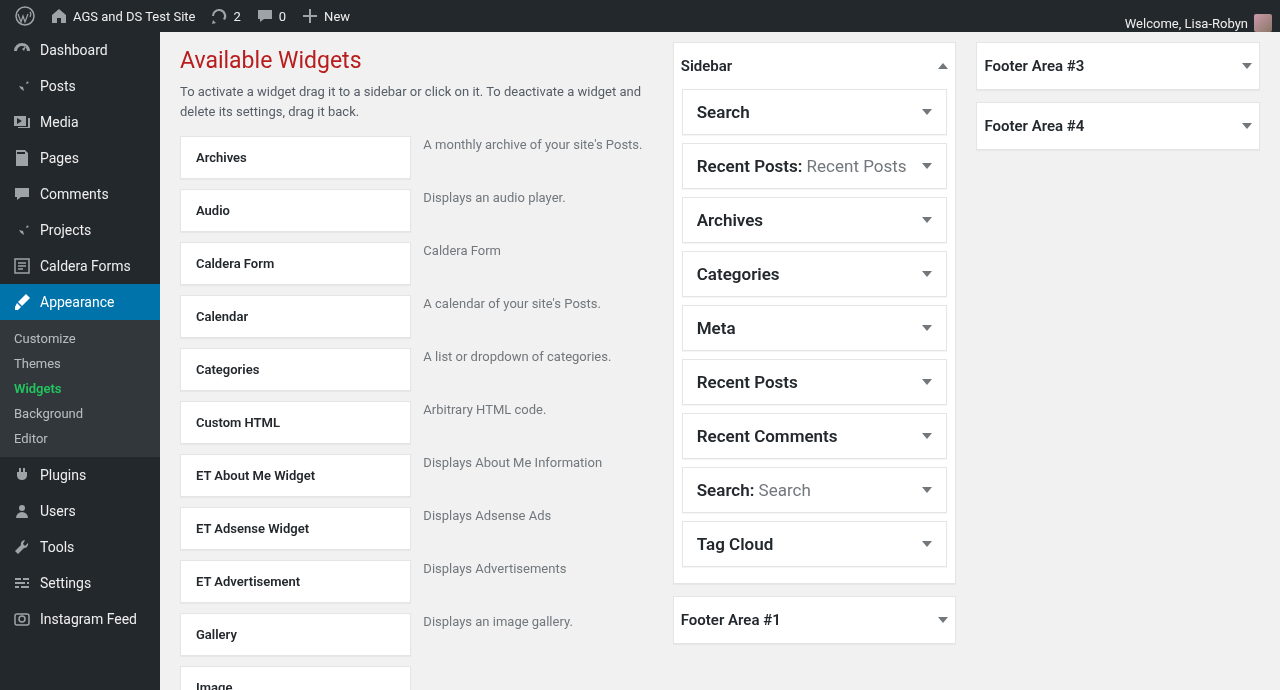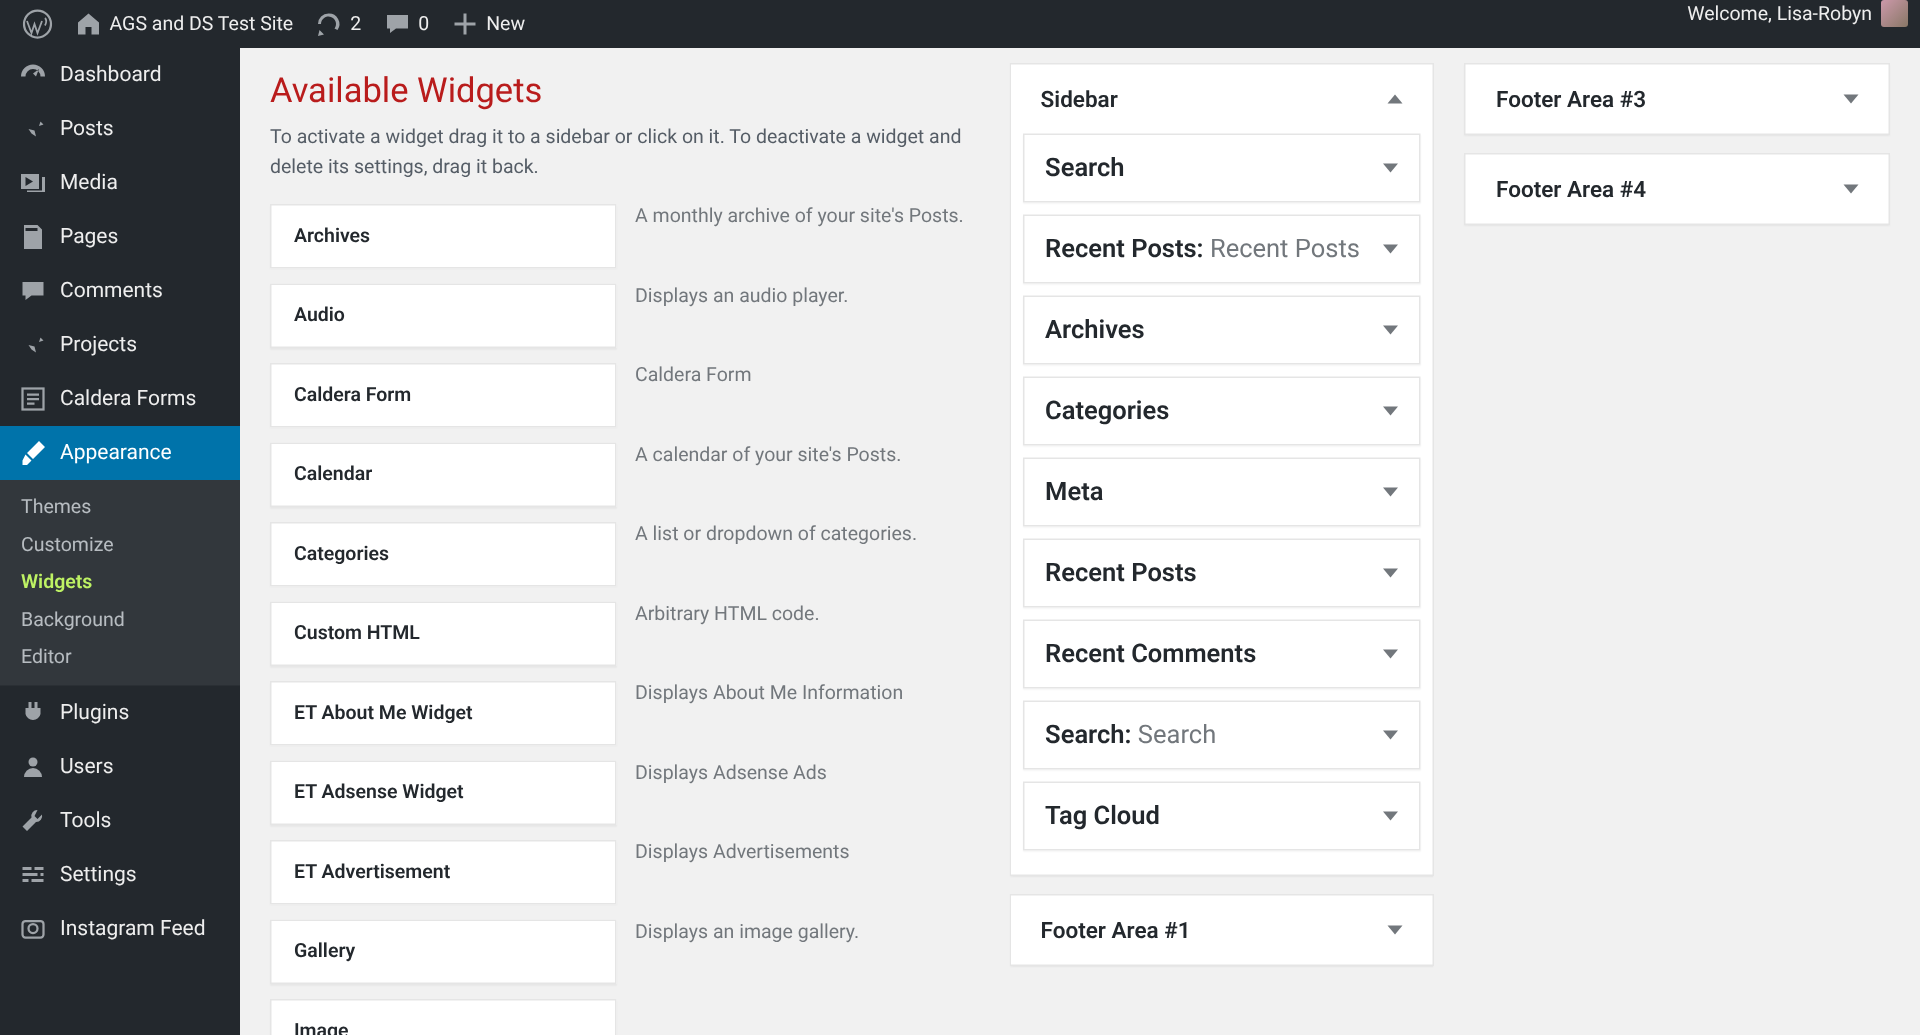--- a/index.html
+++ b/index.html
@@ -8,21 +8,21 @@
   font-size: 13px;
   color: #444;
   background: #f1f1f1;
   overflow: hidden;
 }
 .adminbar {
   height: 32px;
   background: #23282d;
   color: #eee;
   display: flex;
-  align-items: flex-start;
+  align-items: flex-end;
   padding: 0 8px;
   font-size: 13px;
 }
 .adminbar .ab-item { display:flex; align-items:center; gap:4px; padding:0 7px; height:32px; }
 .adminbar .ab-right { margin-left:auto; display:flex; align-items:center; gap:6px; }
 .avatar { width:18px; height:18px; background: linear-gradient(135deg,#c9a,#876); border-radius:2px; }
 .wrap { display:flex; height: calc(100vh - 32px); }
 .sidebar {
   width: 160px;
   background: #23282d;
@@ -48,21 +48,21 @@
 .submenu {
   background:#32373c;
   padding:6px 0;
 }
 .submenu .sub-item {
   padding:5px 12px 5px 14px;
   font-size:13px;
   color:rgba(240,245,250,.7);
   cursor:pointer;
 }
-.submenu .sub-item.current { color:#bef264; font-weight:600; }
+.submenu .sub-item.current { color:#22c55e; font-weight:600; }
 .icon {
   width:20px; height:20px; flex-shrink:0; display:flex; align-items:center; justify-content:center;
   color:rgba(240,245,250,.6);
 }
 .menu-item.current .icon{color:#fff;}
 .content {
   flex:1;
   overflow:auto;
   padding: 10px 20px 40px;
 }
@@ -87,21 +87,21 @@
   width: calc(50% - 5px);
   padding: 0 2px 8px;
 }
 .area-box {
   background:#fff;
   border:1px solid #e5e5e5;
   box-shadow:0 1px 1px rgba(0,0,0,.04);
   margin-bottom:12px;
 }
 .area-header {
-  padding:14px 20px;
+  padding:14px 7px;
   display:flex; align-items:center; justify-content:space-between;
   cursor:pointer;
 }
 .area-header h3 { font-size:15px; font-weight:600; color:#23282d; }
 .area-items { padding: 0 8px 8px; }
 .placed-widget {
   background:#fff;
   border:1px solid #e5e5e5;
   box-shadow:0 1px 1px rgba(0,0,0,.04);
   padding: 12px 14px;
@@ -229,22 +229,22 @@
       </div>
       <div class="menu-item current">
         <span class="icon">
           <svg viewBox="0 0 20 20" fill="currentColor">
             <path d="M14 2l4 4-8 8-4-4zM5 11l4 4-3 3H3v-3z"></path>
           </svg>
         </span>
         <span>Appearance</span>
       </div>
       <div class="submenu">
+        <div class="sub-item">Customize</div>
         <div class="sub-item">Themes</div>
-        <div class="sub-item">Customize</div>
         <div class="sub-item current">Widgets</div>
         <div class="sub-item">Background</div>
         <div class="sub-item">Editor</div>
       </div>
       <div class="menu-item">
         <span class="icon">
           <svg viewBox="0 0 20 20" fill="currentColor">
             <path d="M7 3v4H5v4a5 5 0 005 4v3h0v-3a5 5 0 005-4V7h-2V3h-2v4H9V3z"></path>
           </svg>
         </span>

